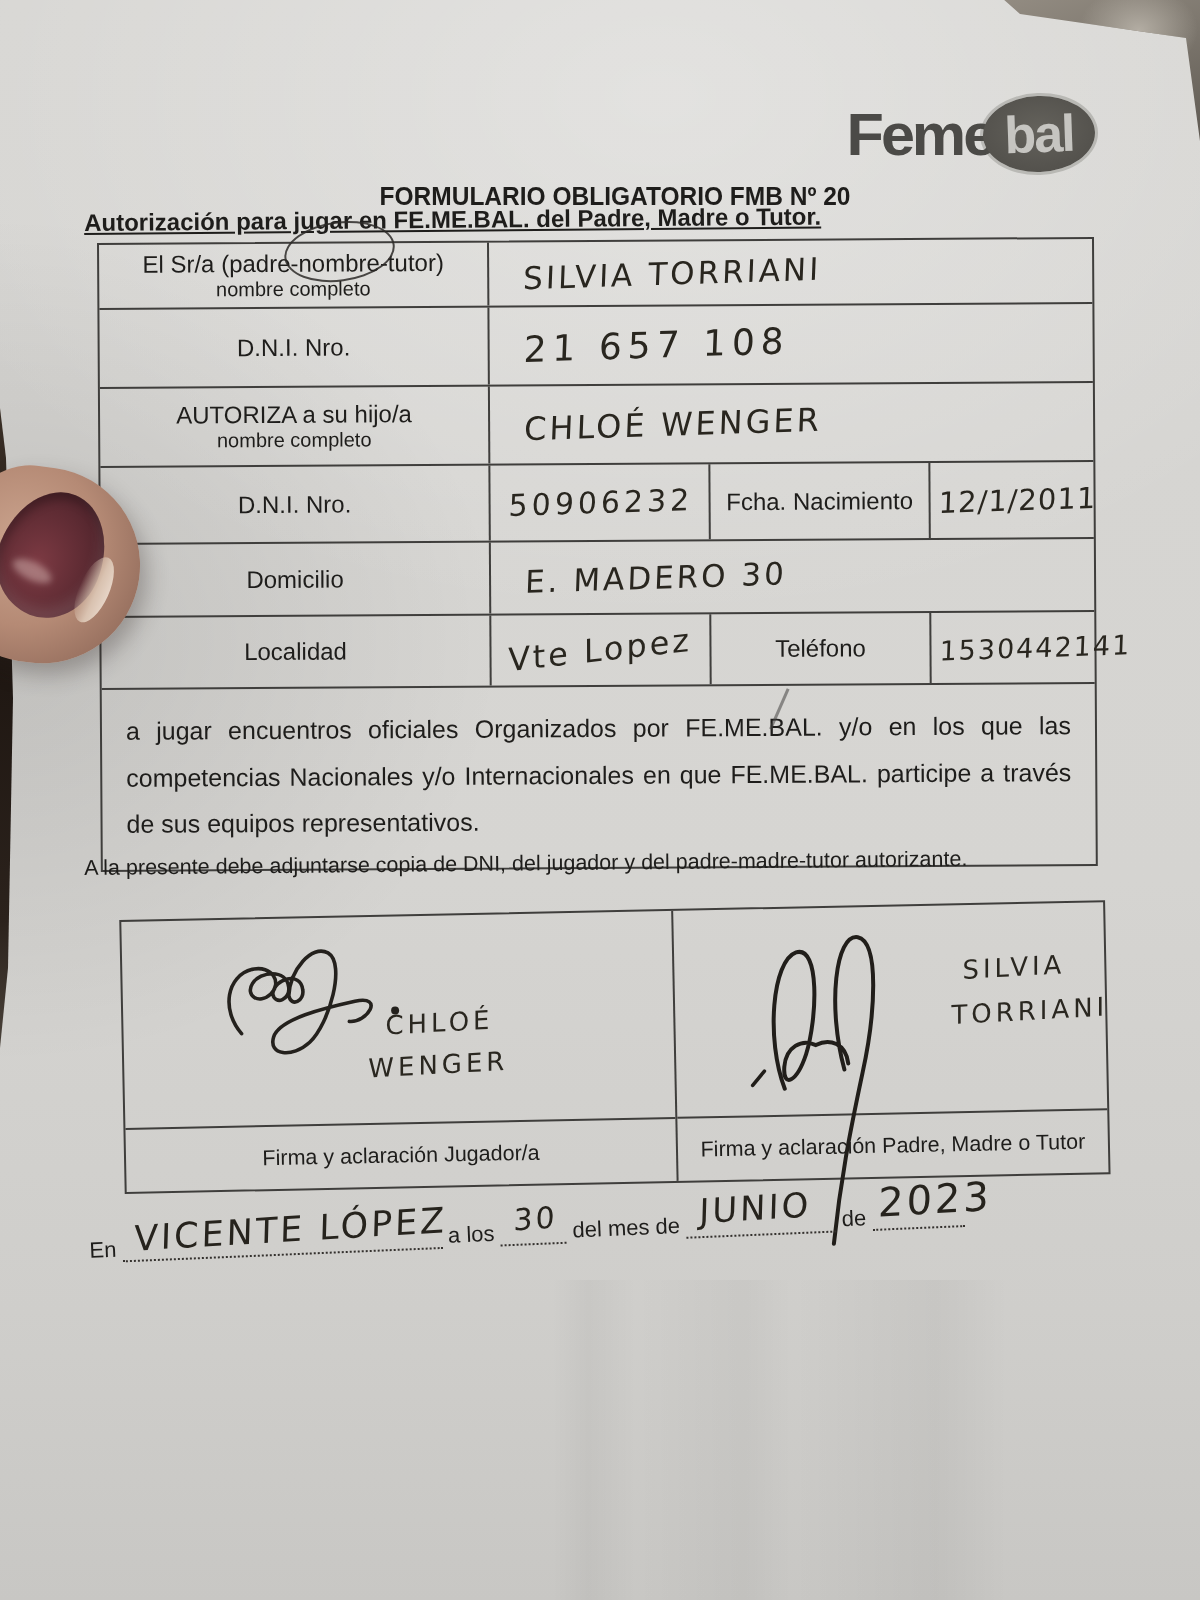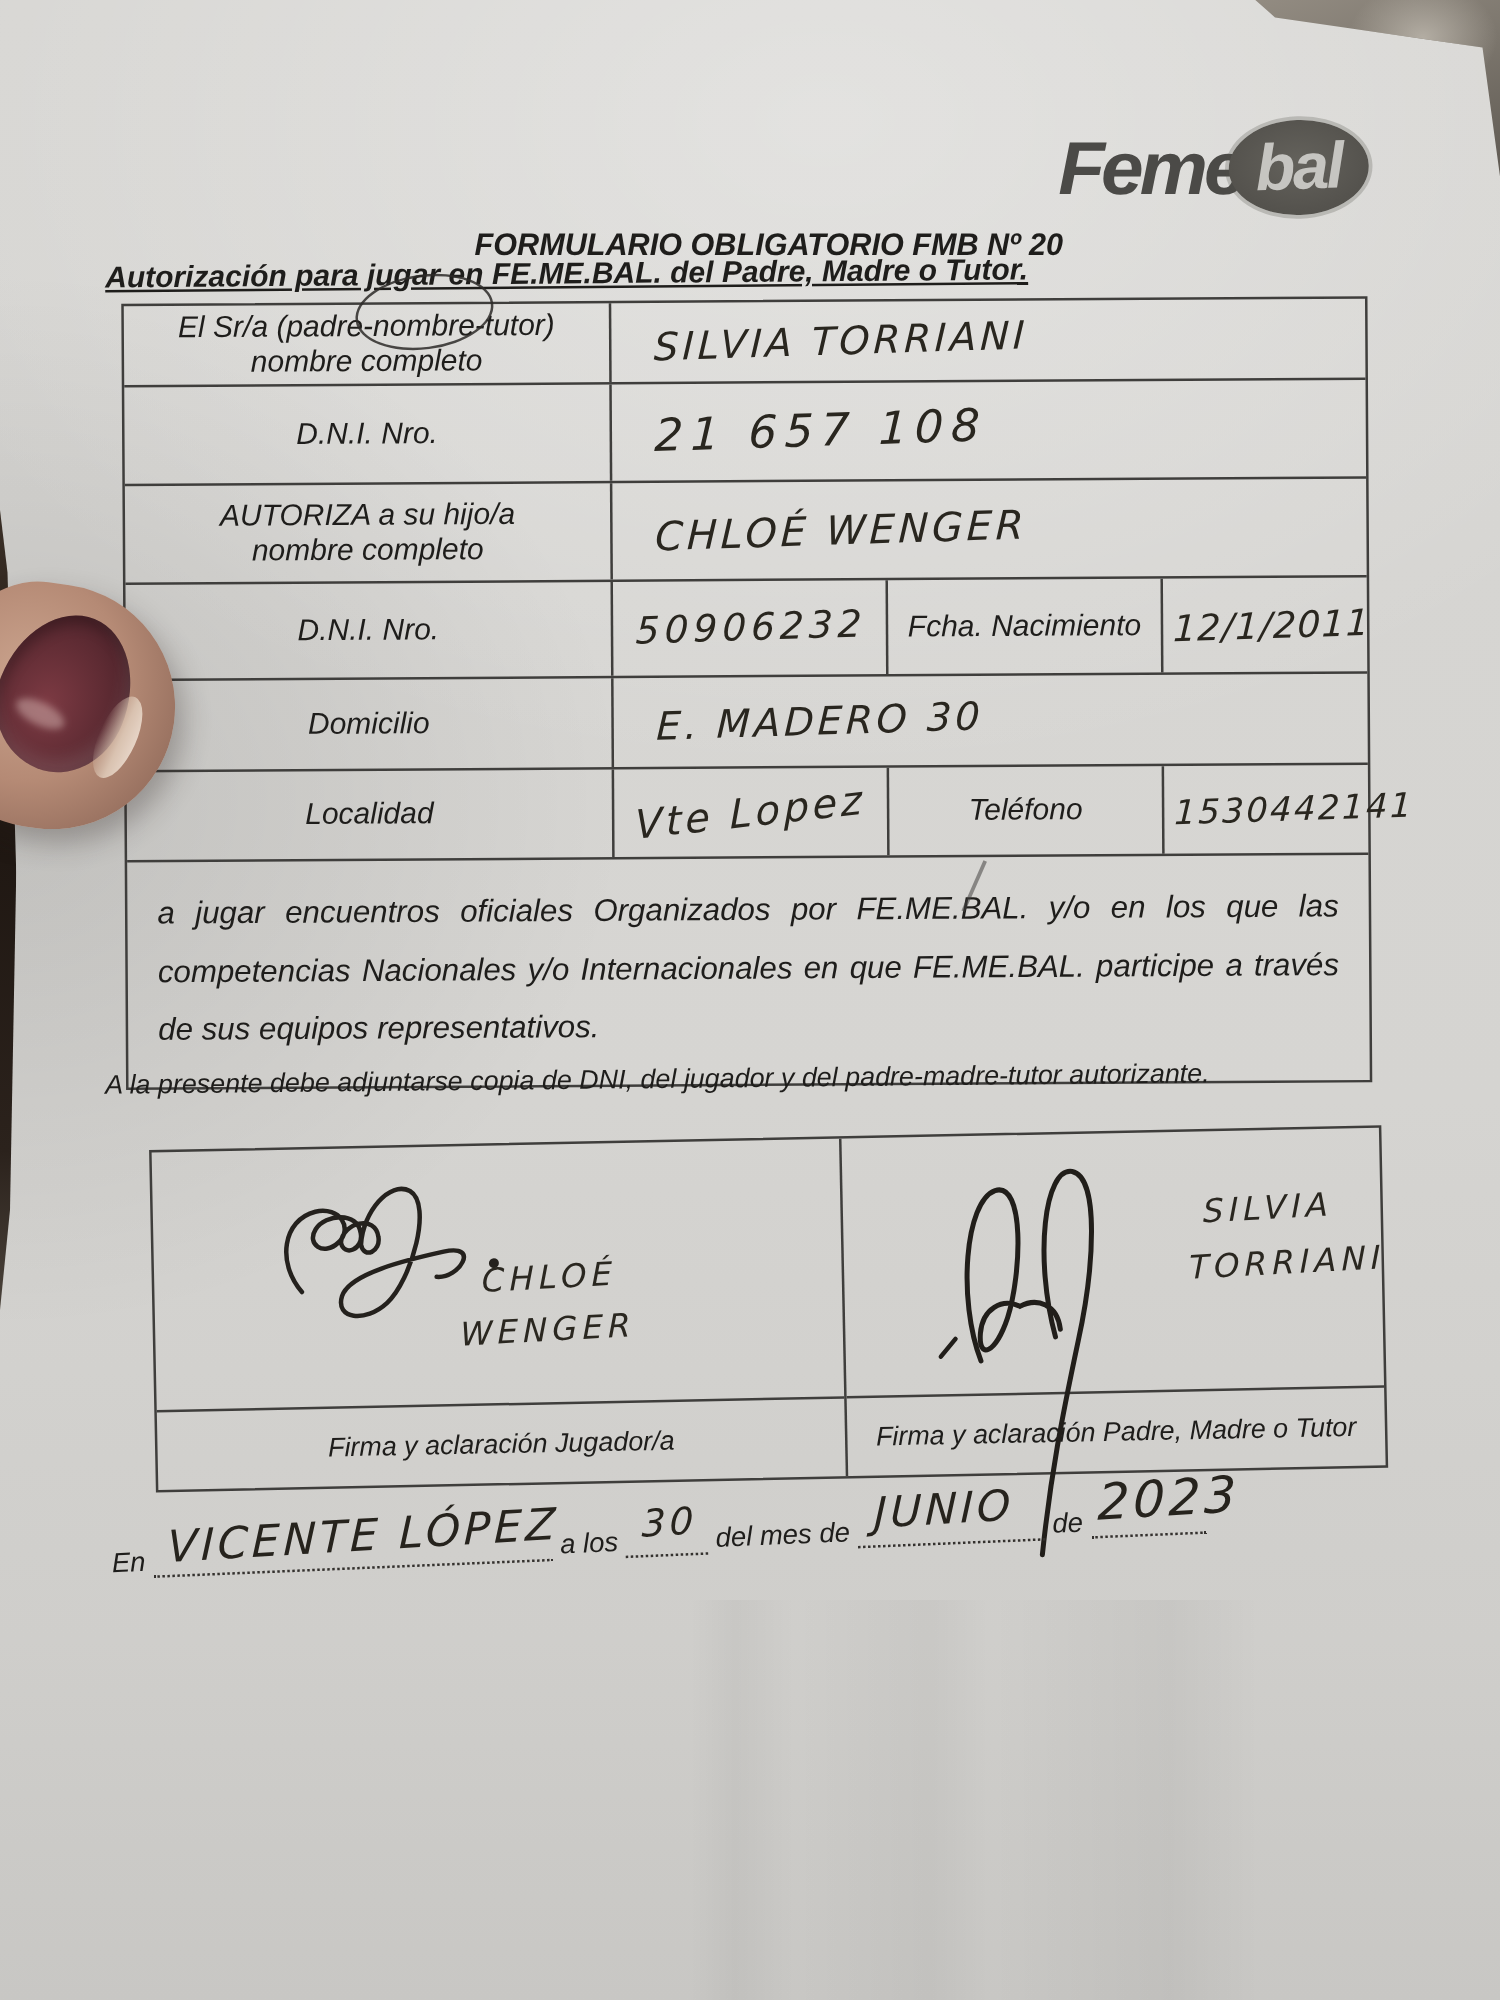--- a/index.html
+++ b/index.html
@@ -1,17 +1,17 @@
 <!DOCTYPE html>
 <html><head>
 <meta charset="utf-8">
 <style>
   html,body{margin:0;padding:0;background:#55504a;}
   #stage{position:relative;width:1200px;height:1600px;overflow:hidden;
-         font-family:"Liberation Sans",sans-serif;background:#d5d4d1;font-style:italic;}
+         font-family:"Liberation Sans",sans-serif;background:#d5d4d1;}
   
   #paper{position:absolute;inset:0;
     background:
       radial-gradient(120% 60% at 55% 6%, rgba(255,255,255,.30), rgba(255,255,255,0) 55%),
       radial-gradient(60% 38% at 0% 40%, rgba(0,0,0,.10), rgba(0,0,0,0) 70%),
       linear-gradient(180deg, #d7d6d3 0%, #d5d4d1 55%, #cfcecb 82%, #c8c7c4 100%);}
   .streaks{position:absolute;left:0;right:0;top:1280px;height:320px;pointer-events:none;
     background:linear-gradient(90deg, rgba(0,0,0,0) 0 46%, rgba(0,0,0,.035) 49%, rgba(0,0,0,0) 53%,
       rgba(0,0,0,.03) 62%, rgba(0,0,0,0) 66%, rgba(0,0,0,.04) 78%, rgba(0,0,0,0) 84%);}
   
@@ -50,21 +50,21 @@
     font-size:25px;font-weight:bold;transform:scaleX(.98);}
   .subtitle{position:absolute;left:84px;top:209px;font-size:24px;font-weight:bold;
     text-decoration:underline;transform:rotate(-.5deg);transform-origin:left top;}
   
   .ftable{position:absolute;left:97px;top:243px;width:993px;border:2px solid #3f3e3c;
     transform:rotate(-.35deg);transform-origin:left top;background:rgba(255,255,255,.03);}
   .frow{display:flex;border-bottom:2px solid #3f3e3c;}
   .frow:last-child{border-bottom:none;}
   .lcell{width:390px;border-right:2px solid #3f3e3c;display:flex;flex-direction:column;
     align-items:center;justify-content:center;text-align:center;font-size:24px;padding:4px 8px;box-sizing:border-box;}
-  .sub{font-size:24px;}
+  .sub{font-size:20px;}
   .vcell{flex:1;display:flex;align-items:center;padding-left:34px;box-sizing:border-box;position:relative;}
   .mcell{width:220px;border-left:2px solid #3f3e3c;display:flex;align-items:center;
     justify-content:center;font-size:24px;box-sizing:border-box;}
   .v2cell{width:165px;border-left:2px solid #3f3e3c;display:flex;align-items:center;
     padding-left:8px;box-sizing:border-box;}
   .circ{position:relative;display:inline-block;}
   .circ::after{content:'';position:absolute;left:-14px;right:-16px;top:-28px;bottom:-4px;
     border:2.5px solid rgba(45,42,40,.85);border-radius:50%;transform:rotate(-7deg);}
   .para{padding:18px 24px 22px 24px;font-size:25px;line-height:1.86;text-align:justify;}
   .stray{position:absolute;left:676px;top:446px;width:2.5px;height:44px;

